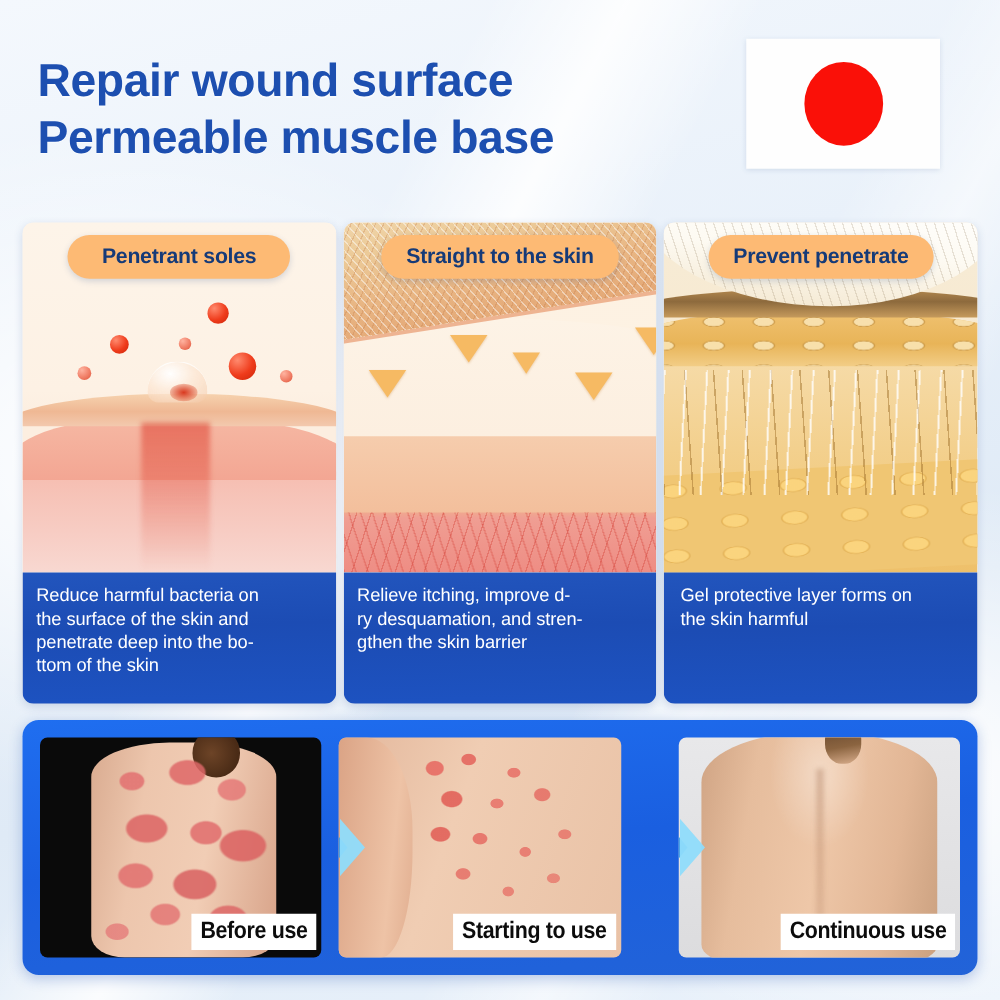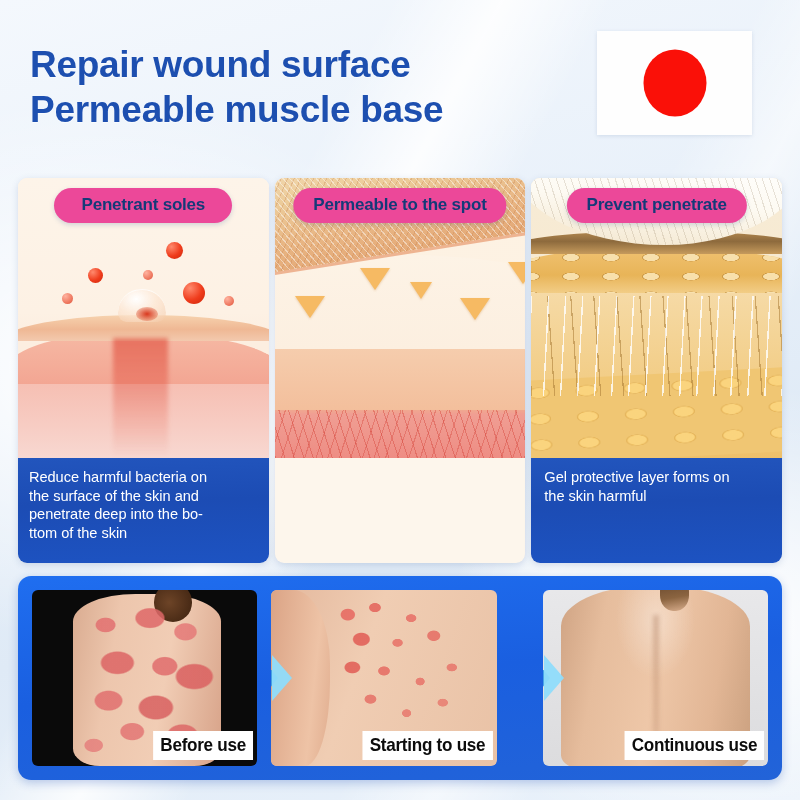--- a/index.html
+++ b/index.html
@@ -71,21 +71,21 @@
   }
 
   .illus { position: absolute; left: 0; top: 0; right: 0; height: 280px; overflow: hidden; }
 
   
   .pill {
     position: absolute; top: 10px; left: 50%;
     transform: translateX(-50%);
     min-width: 178px;
     padding: 7px 20px 8px;
-    background: #ec4899;
+    background: #fdba74;
     border-radius: 24px;
     text-align: center;
     font-size: 17px; font-weight: bold;
     color: #153a78;
     letter-spacing: -.2px;
     white-space: nowrap;
     box-shadow: 0 2px 5px rgba(60,95,150,.22);
     z-index: 6;
   }
 
@@ -394,21 +394,24 @@
       <div class="sk2-base"></div>
       <div class="sk2-lower"></div>
       <div class="sk2-mid"></div>
       <div class="sk2-top"></div>
       <div class="tri" style="left:8%;  top:42%;"></div>
       <div class="tri" style="left:34%; top:32%;"></div>
       <div class="tri" style="left:54%; top:37%; border-left-width:11px; border-right-width:11px; border-top-width:17px;"></div>
       <div class="tri" style="left:74%; top:43%;"></div>
       <div class="tri" style="left:93%; top:30%;"></div>
     </div>
-    <div class="pill">Permeable to the spot</div>
+    <div class="pill">Straight to the skin</div>
+    <div class="caption">Relieve itching, improve d-
+ry desquamation, and stren-
+gthen the skin barrier</div>
   </div>
 
   <div class="card">
     <div class="illus">
       <div class="sk3-bg"></div>
       <div class="sk3-derm"></div>
       <div class="sk3-fat"></div>
       <div class="sk3-fibers"></div>
       <div class="sk3-epi"></div>
       <div class="sk3-horn"></div>

